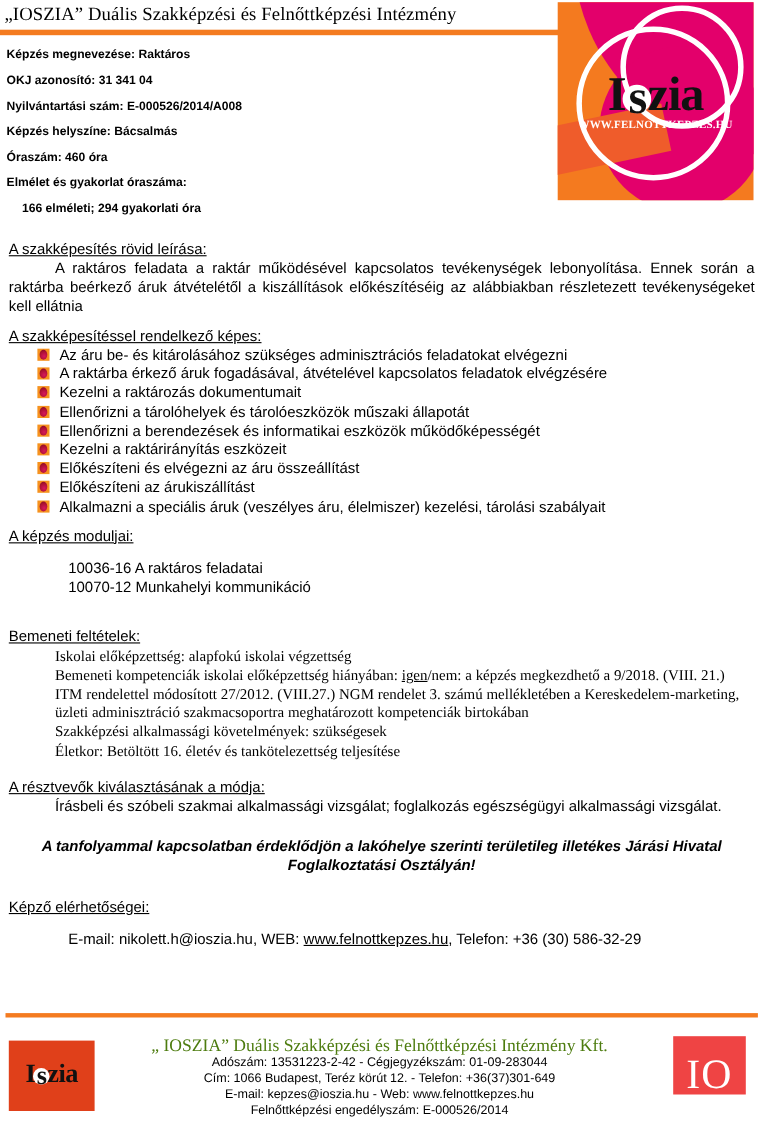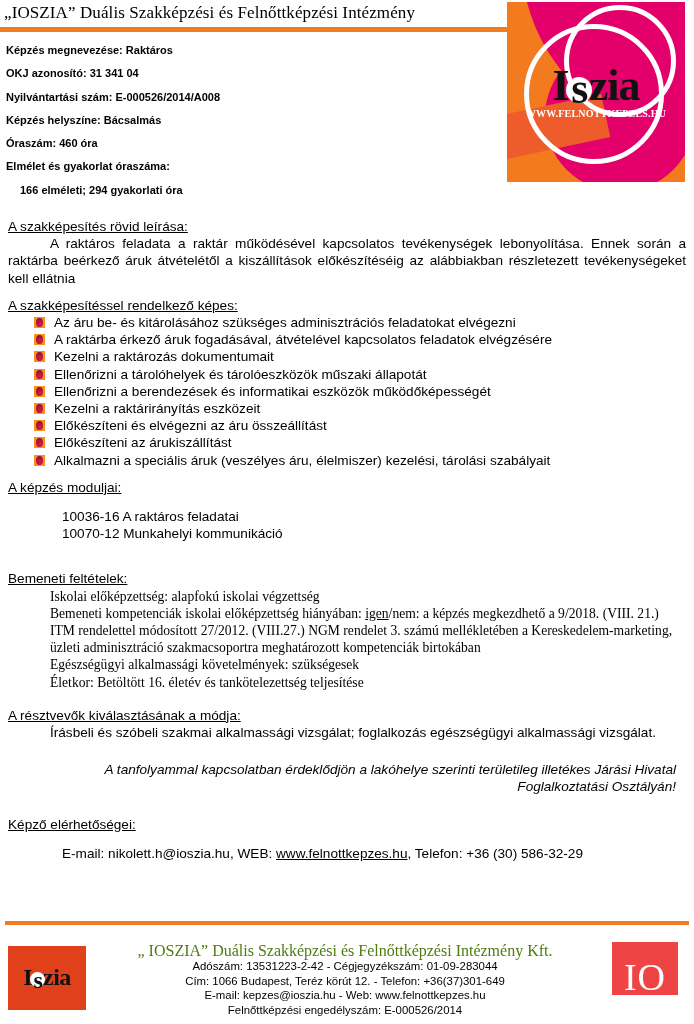--- a/index.html
+++ b/index.html
@@ -221,23 +221,23 @@
   }
   .indent-list div { line-height: 17.2px; }
   .block-42 {
     padding-left: 42px;
     margin: 0;
   }
   .block-42 p { margin: 0; font-family: Liberation Serif, serif; }
 
   .callout {
     margin: 0;
-    font-weight: normal;
+    font-weight: bold;
     font-style: italic;
-    text-align: right;
+    text-align: center;
     font-size: 13.6px;
     line-height: 17.2px;
     padding: 0 10px;
   }
 
   u.u { text-decoration: underline; }
 
   
   .rule-bottom {
     position: absolute;
@@ -390,21 +390,21 @@
     <div>10070-12 Munkahelyi kommunikáció</div>
   </div>
 
   <div class="spacer-sm"></div>
   <div class="spacer-xs"></div>
 
   <div class="sec-head">Bemeneti feltételek:</div>
   <div class="block-42">
     <p>Iskolai előképzettség: alapfokú iskolai végzettség</p>
     <p><span>Bemeneti kompetenciák iskolai előképzettség hiányában: </span><u class="u">igen</u><span>/nem: a képzés megkezdhető a 9/2018. (VIII. 21.) ITM rendelettel módosított 27/2012. (VIII.27.) NGM rendelet 3. számú mellékletében a Kereskedelem-marketing, üzleti adminisztráció szakmacsoportra meghatározott kompetenciák birtokában</span></p>
-    <p>Egészségügyi alkalmassági követelmények: szükségesek</p>
+    <p>Szakképzési alkalmassági követelmények: szükségesek</p>
     <p>Életkor: Betöltött 16. életév és tankötelezettség teljesítése</p>
   </div>
 
   <div class="spacer-sm"></div>
   <div class="spacer-xs"></div>
 
   <div class="sec-head">A résztvevők kiválasztásának a módja:</div>
   <p class="para first-indent">Írásbeli és szóbeli szakmai alkalmassági vizsgálat; foglalkozás egészségügyi alkalmassági vizsgálat.</p>
 
   <div class="spacer-sm"></div>

